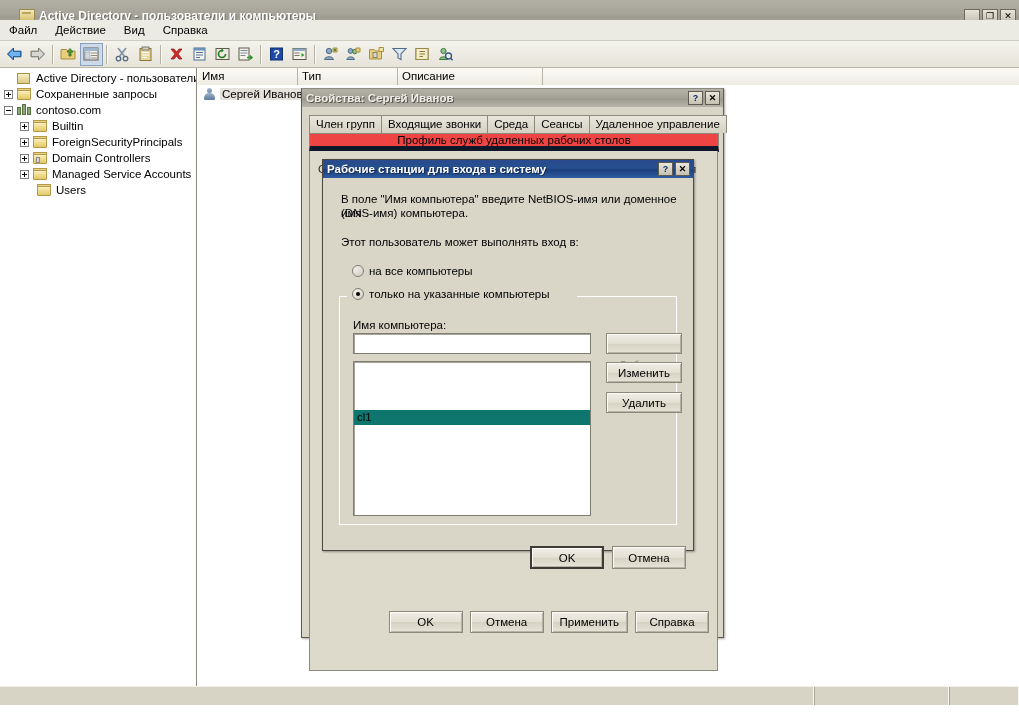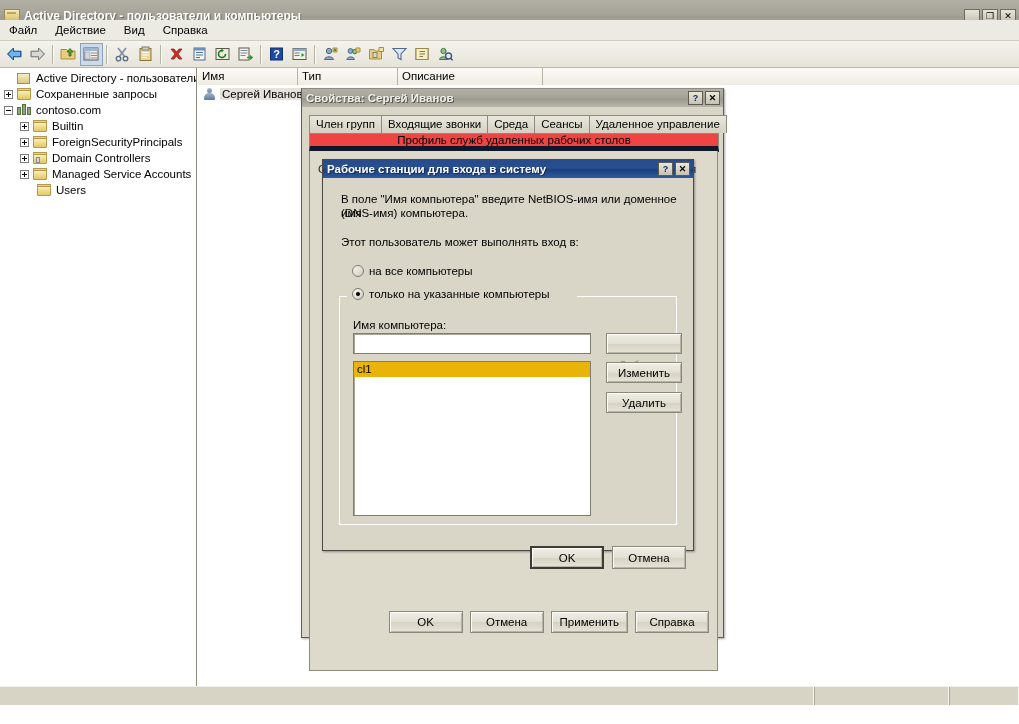--- a/index.html
+++ b/index.html
@@ -28,20 +28,21 @@
   }
 
   
   .titlebar {
     position: absolute; left: 0; top: 0;
     width: 1019px; height: 32px;
     background: linear-gradient(to bottom, #b2b0a4 0%, #a6a498 45%, #9e9c90 55%, #b7b5a9 100%);
     border-bottom: 1px solid #8a8878;
     display: flex; align-items: center;
     box-sizing: border-box;
+    padding-left: 15px;
   }
   .title-icon {
     width: 16px; height: 14px; margin: 0 4px 0 4px;
     background: linear-gradient(to bottom, #f4e9b8 0%, #e0cf86 60%, #c9b566 100%);
     border: 1px solid #9b8b52;
     box-sizing: border-box;
     position: relative;
     flex: none;
   }
   .title-icon:after {
@@ -416,21 +417,21 @@
     position: absolute; background: #ffffff;
     border: 1px solid #7f7d70;
     box-shadow: inset 1px 1px 0 #a8a69a;
     box-sizing: border-box;
     overflow: hidden;
   }
   .lb-item {
     height: 15px; line-height: 15px; padding: 0 3px;
     font-size: 11.5px; cursor: default;
   }
-  .lb-item.sel { background: #eab308; color: #000; }
+  .lb-item.sel { background: #0f766e; color: #000; margin-top: 48px; }
 </style>
 </head>
 <body>
 
 <div id="app">
 
   <div class="mmc-window">
 
     <div class="titlebar">
       <div class="title-icon"></div>

